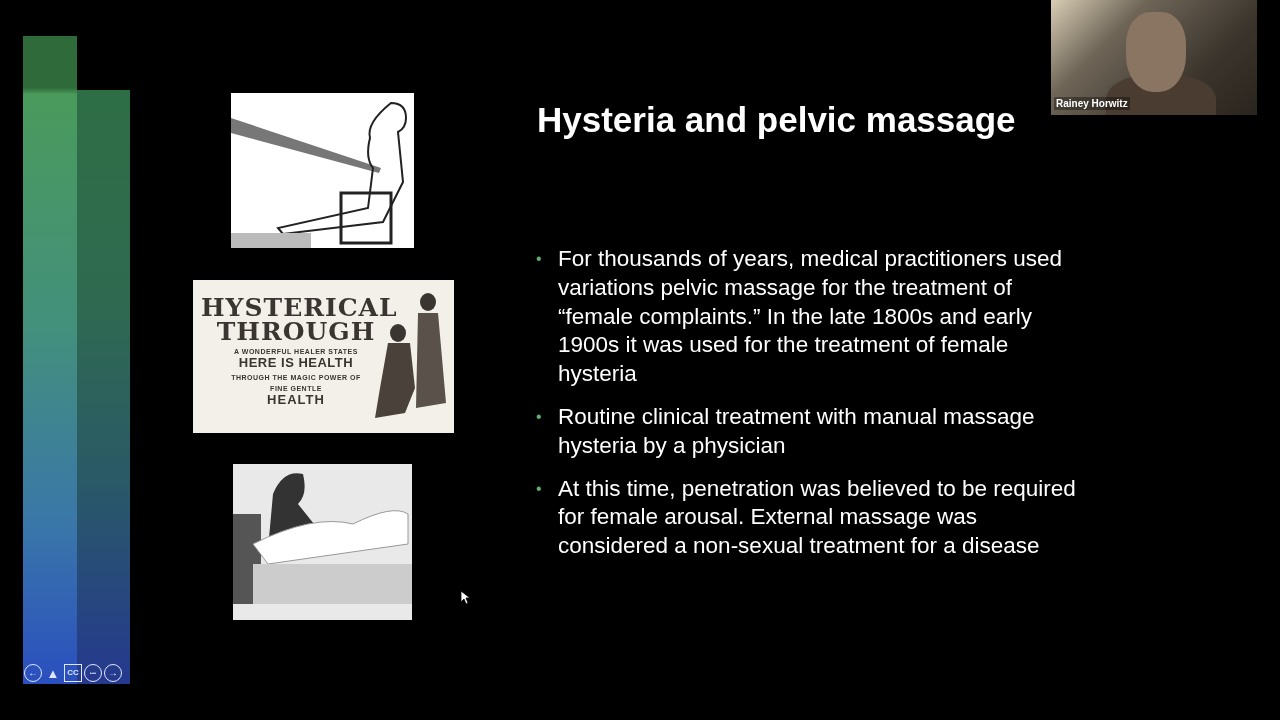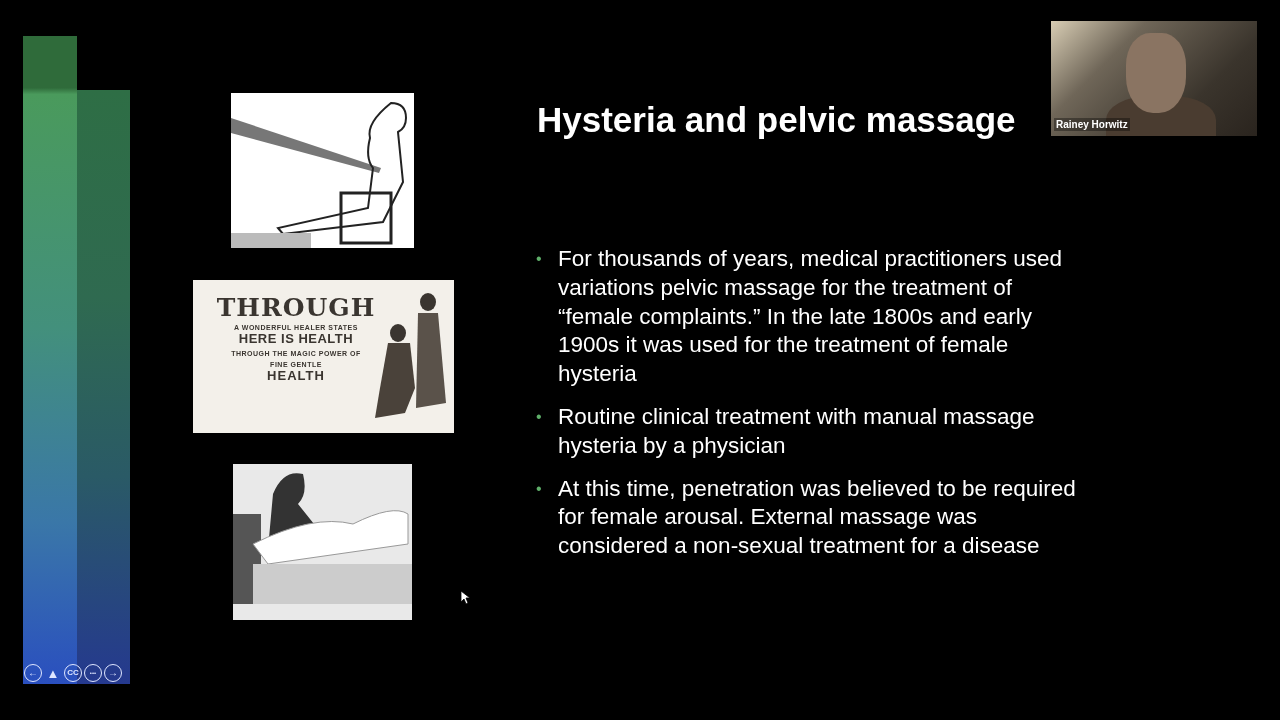--- a/index.html
+++ b/index.html
@@ -2,36 +2,36 @@
 <html><head>
   <meta charset="utf-8">
   <style>
     html,body{margin:0;padding:0;}
     body{width:1280px;height:720px;background:#000;position:relative;overflow:hidden;font-family:"Liberation Sans",sans-serif;color:#fff;}
     .bar{position:absolute;}
     .bar1{left:23px;top:36px;width:54px;height:648px;background:linear-gradient(180deg,#2f6b3a 0%,#2f6b3a 8%,#4a9a5c 9%,#43907c 45%,#3a77a8 75%,#2a4fbf 100%);}
     .bar2{left:77px;top:90px;width:53px;height:594px;background:linear-gradient(180deg,#2e6e45 0%,#2f6a50 35%,#2a5a66 65%,#25398f 100%);}
     .ctrls{position:absolute;left:24px;top:664px;display:flex;gap:2px;align-items:center;}
     .ctrl{width:18px;height:18px;border:1.5px solid #dfe6ff;border-radius:50%;box-sizing:border-box;display:flex;align-items:center;justify-content:center;font-size:10px;color:#dfe6ff;line-height:1;}
-    .ctrl.sq{border-radius:9px;font-size:8px;font-weight:bold;}
+    .ctrl.sq{border-radius:0;font-size:8px;font-weight:bold;}
     .ctrl.plain{border:none;font-size:13px;}
     .img{position:absolute;background:#f4f2ee;overflow:hidden;}
     .img1{left:231px;top:93px;width:183px;height:155px;background:#fff;}
     .img2{left:193px;top:280px;width:261px;height:153px;background:#f3f0ea;}
     .img3{left:233px;top:464px;width:179px;height:156px;background:#e9e9e9;}
     .poster{position:absolute;left:8px;top:16px;width:190px;text-align:center;color:#3a3530;}
     .poster .h1{font-family:"DejaVu Serif",serif;font-weight:bold;font-size:25px;line-height:24px;letter-spacing:1px;}
     .poster .s{font-size:7px;letter-spacing:.5px;font-weight:bold;margin-top:4px;}
     .poster .m{font-size:13px;font-weight:bold;letter-spacing:.5px;}
     .poster .l{font-size:13px;font-weight:bold;letter-spacing:1px;}
     .title{position:absolute;left:537px;top:88px;width:520px;font-size:35px;font-weight:bold;line-height:63px;}
     .bullets{position:absolute;left:536px;top:245px;width:540px;margin:0;padding:0;list-style:none;}
     .bullets li{position:relative;padding-left:22px;font-size:22.5px;line-height:28.8px;margin-bottom:14px;}
     .bullets li .dot{position:absolute;left:0;top:0;color:#5fb06a;font-size:16px;}
-    .cam{position:absolute;left:1051px;top:0;width:206px;height:115px;background:linear-gradient(135deg,#d8cdb4 0%,#6f6658 30%,#3a342c 70%,#2a241e 100%);overflow:hidden;margin-top:21px;}
+    .cam{position:absolute;left:1051px;top:0;width:206px;height:115px;background:linear-gradient(135deg,#d8cdb4 0%,#6f6658 30%,#3a342c 70%,#2a241e 100%);overflow:hidden;}
     .face{position:absolute;left:75px;top:12px;width:60px;height:80px;border-radius:40% 40% 45% 45%;background:#8a7462;}
     .body{position:absolute;left:55px;top:75px;width:110px;height:60px;border-radius:40% 40% 0 0;background:#4a3c30;}
     .cam-name{position:absolute;left:3px;top:97px;font-size:10px;font-weight:bold;color:#fff;background:rgba(0,0,0,.35);padding:1px 2px;}
     .cursor{position:absolute;left:466px;top:591px;width:0;height:0;border-left:5px solid #fff;border-top:0;border-bottom:0;}
     .cursor svg{position:absolute;left:-5px;top:0;}
   </style>
 </head>
 <body>
 
 <div class="bar bar1"></div>
@@ -59,20 +59,21 @@
   <svg width="183" height="155" viewBox="0 0 183 155">
     <polygon points="0,25 150,75 148,80 0,40" fill="#777"></polygon>
     <path d="M160,10 q15,0 15,15 q0,10 -8,14 l5,50 l-20,40 l-100,12 l-5,-6 l90,-20 l5,-40 q-8,-10 -3,-30 q-4,-15 21,-35z" fill="none" stroke="#222" stroke-width="2"></path>
     <rect x="110" y="100" width="50" height="50" fill="none" stroke="#222" stroke-width="3"></rect>
     <rect x="0" y="140" width="80" height="15" fill="#bbb"></rect>
   </svg>
 </div>
 
 <div class="img img2">
   <div class="poster">
+    <div class="h1">HYSTERICAL</div>
     <div class="h1">THROUGH</div>
     <div class="s">A WONDERFUL HEALER STATES</div>
     <div class="m">HERE IS HEALTH</div>
     <div class="s">THROUGH THE MAGIC POWER OF</div>
     <div class="s">FINE GENTLE</div>
     <div class="l">HEALTH</div>
   </div>
   <svg style="position:absolute;left:180px;top:8px" width="80" height="140" viewBox="0 0 80 140">
     <ellipse cx="55" cy="14" rx="8" ry="9" fill="#3a3530"></ellipse>
     <path d="M45,25 l20,0 l8,90 l-30,5z" fill="#5a524a"></path>

